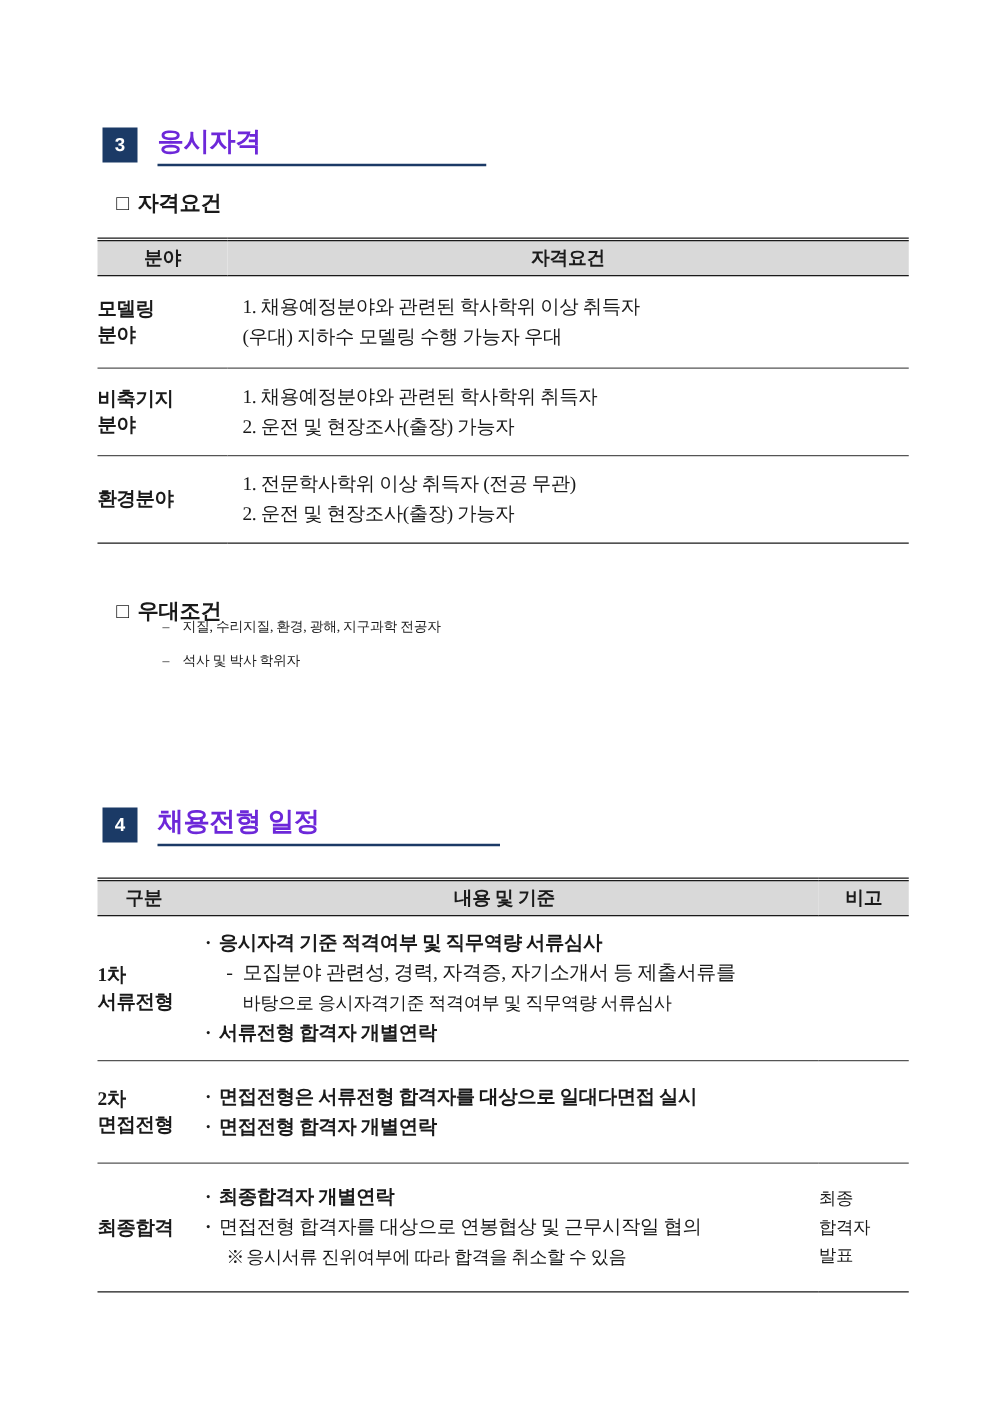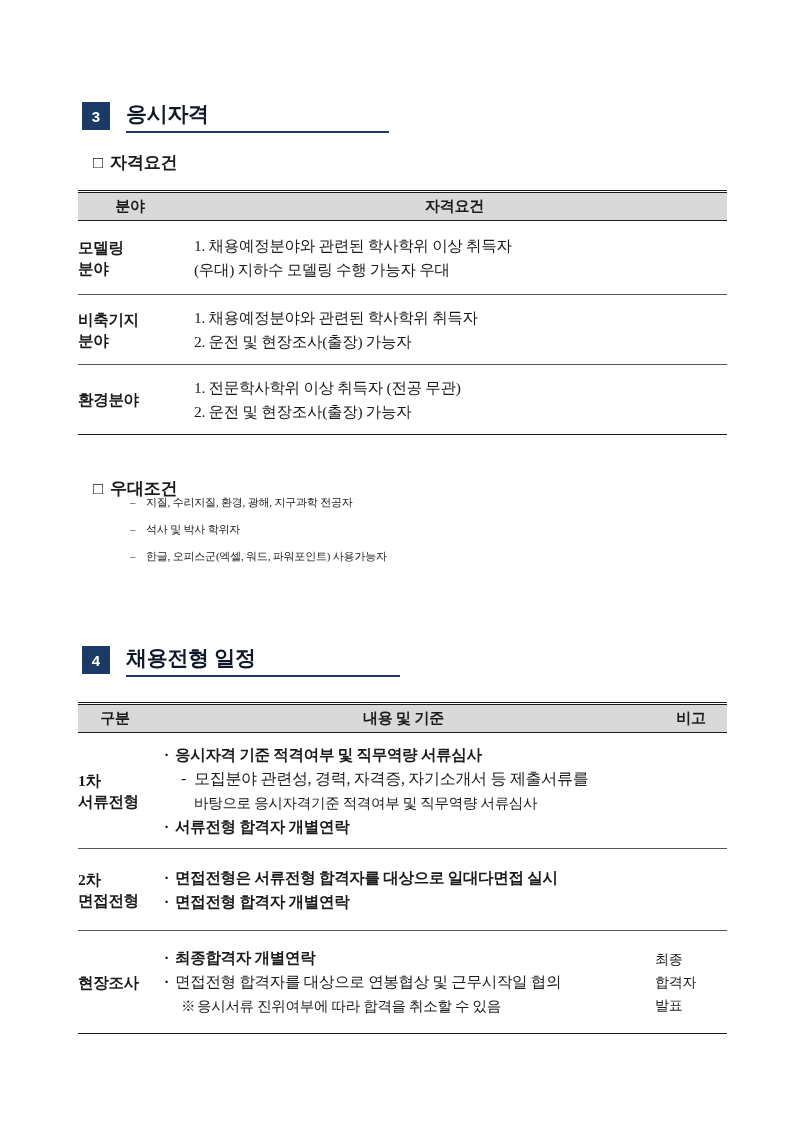--- a/index.html
+++ b/index.html
@@ -46,21 +46,21 @@
     margin-top: 1px;
   }
   .section-title-wrap {
     margin-left: 16px;
     position: relative;
   }
   .section-title {
     font-family: "Liberation Sans", sans-serif;
     font-size: 21px;
     font-weight: 700;
-    color: #0f172a;
+    color: #6d28d9;
     line-height: 26px;
     letter-spacing: -0.3px;
     white-space: nowrap;
   }
   .section-rule {
     position: absolute;
     left: 0;
     top: 30px;
     height: 2px;
     background: #1b3a66;
@@ -245,21 +245,20 @@
     </tbody>
   </table>
 
   <div class="check-head" style="left:93px; top:456px;margin-top:22px;">
     <span class="box">□</span><span>우대조건</span>
   </div>
 
   <ul class="dash-list" style="left:130px; top:489px;">
     <li><span class="dash">–</span><span>지질, 수리지질, 환경, 광해, 지구과학 전공자</span></li>
     <li><span class="dash">–</span><span>석사 및 박사 학위자</span></li>
-    <li><span class="dash">–</span><span>한글, 오피스군(엑셀, 워드, 파워포인트) 사용가능자</span></li>
   </ul>
 
   <div class="section-head" style="left:82px; top:645px;">
     <div class="section-badge">4</div>
     <div class="section-title-wrap">
       <div class="section-title">채용전형 일정</div>
       <div class="section-rule" style="width:274px;"></div>
     </div>
   </div>
 
@@ -299,21 +298,21 @@
         </td>
         <td class="body-cell col-div">
           <span class="ln b-dot strong-line">면접전형은 서류전형 합격자를 대상으로 일대다면접 실시</span>
           <span class="ln b-dot strong-line">면접전형 합격자 개별연락</span>
         </td>
         <td class="note-cell col-div"></td>
       </tr>
 
       <tr style="height:103px;">
         <td class="cat-cell">
-          <div>현장조사</div>
+          <div>최종합격</div>
         </td>
         <td class="body-cell col-div">
           <span class="ln b-dot strong-line">최종합격자 개별연락</span>
           <span class="ln b-dot">면접전형 합격자를 대상으로 연봉협상 및 근무시작일 협의</span>
           <span class="sub-note"><span class="mark">※</span><span>응시서류 진위여부에 따라 합격을 취소할 수 있음</span></span>
         </td>
         <td class="note-cell col-div">
           <div>최종</div>
           <div>합격자</div>
           <div>발표</div>

